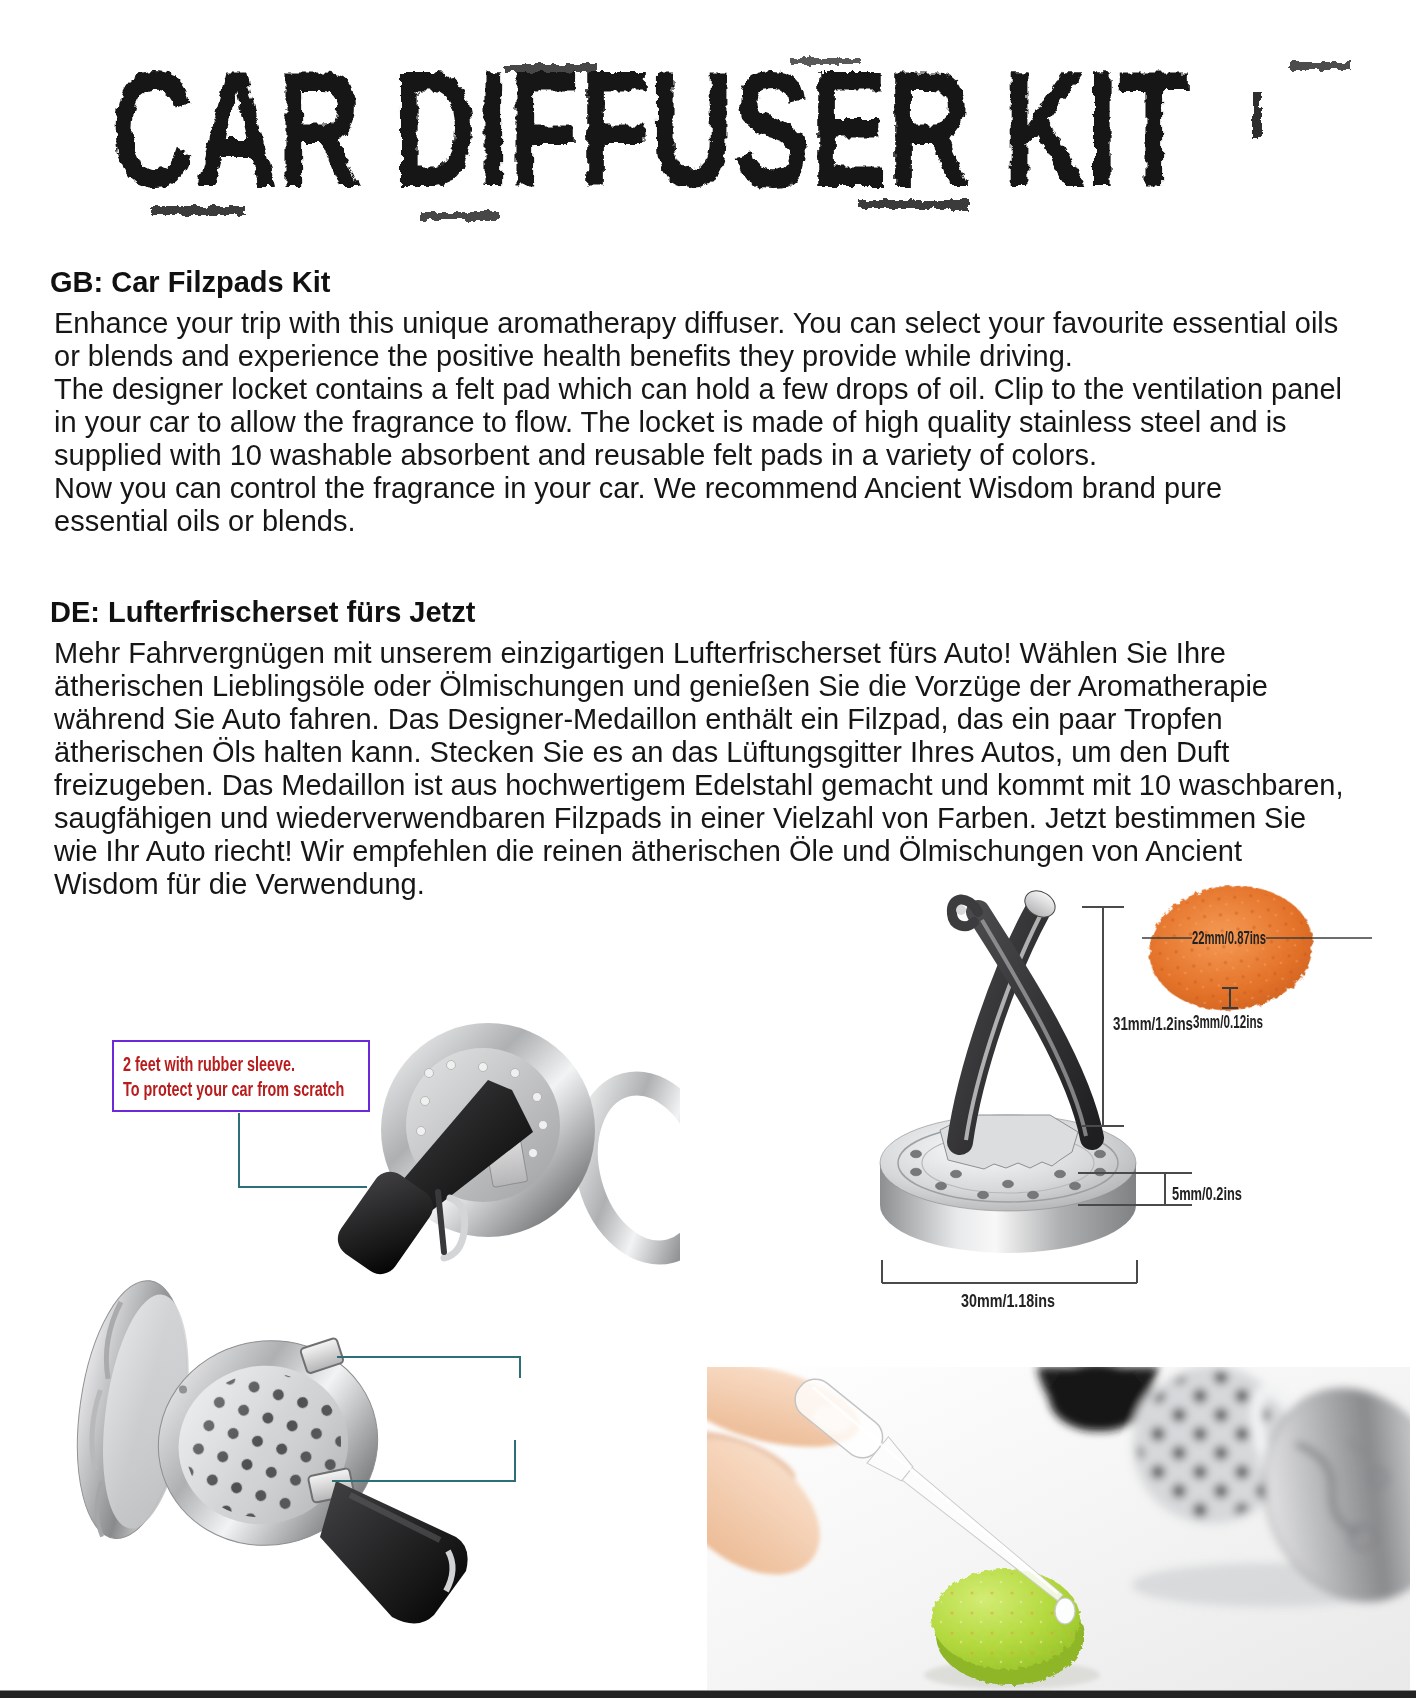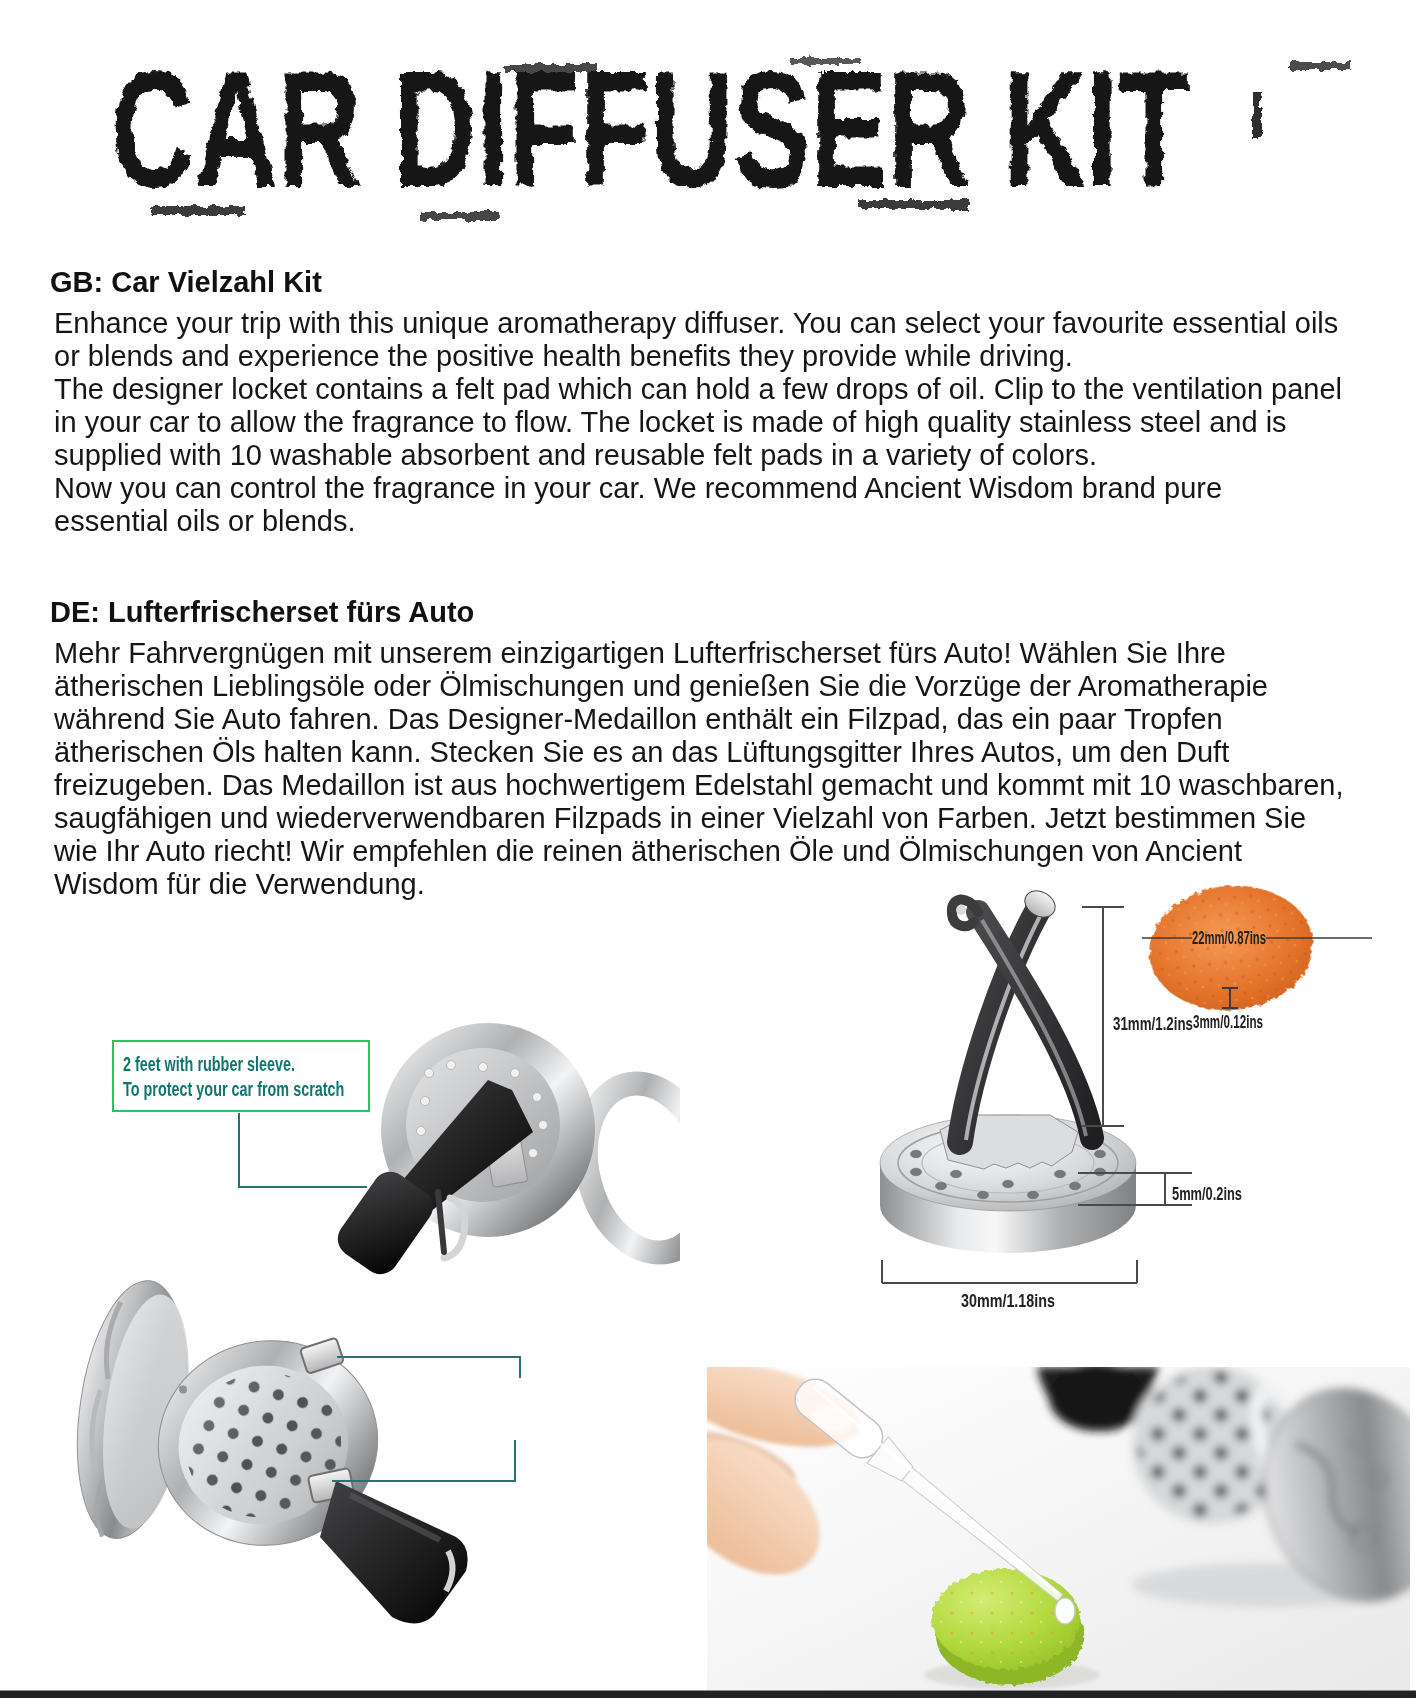--- a/index.html
+++ b/index.html
@@ -6,21 +6,21 @@
   .page{position:relative;width:1416px;height:1698px;background:#ffffff;overflow:hidden;
         font-family:"Liberation Sans",sans-serif;color:#1b1b1b;}
   svg{display:block;}
   .abs{position:absolute;}
   .title-wrap{position:absolute;left:0;top:28px;width:1416px;height:200px;}
   .section{position:absolute;left:50px;width:1300px;font-size:29px;line-height:33px;color:#161616;}
   .section h2{font-size:29px;line-height:33px;font-weight:bold;margin:0 0 8px 0;color:#111;}
   .section p{margin:4px;white-space:pre-line;}
   .gb{top:266px;}
   .de{top:596px;}
-  .callout{position:absolute;border:2px solid #22c55e;background:#ffffff;color:#0f766e;
+  .callout{position:absolute;border:2px solid #6d28d9;background:#ffffff;color:#b91c1c;
            font-weight:bold;box-sizing:border-box;}
   .callout .squeeze{transform-origin:0 50%;white-space:pre-line;}
   .callout-feet{left:112px;top:1040px;width:258px;height:72px;padding:10px 9px;font-size:20px;line-height:25px;}
   .callout-feet .squeeze{transform:scaleX(.72);width:138%;}
   .callout-magnet{left:462px;top:1376px;width:202px;height:64px;padding:9px 4px;font-size:19px;line-height:23px;text-align:center;}
   .callout-magnet .squeeze{transform:scaleX(.78);transform-origin:50% 50%;width:128%;margin-left:-14%;}
   .bottom-bar{position:absolute;left:0;top:1690px;width:1416px;height:8px;background:#232323;border-top:1px solid #8f8f8f;}
   .photo2{position:absolute;left:707px;top:1367px;width:703px;height:323px;
           background:linear-gradient(155deg,#ffffff 0%,#f6f6f6 45%,#e9e9ea 100%);}
   .dimtext{font-weight:bold;font-size:19px;fill:#222;}
@@ -144,29 +144,29 @@
       <rect x="860" y="172" width="110" height="9" fill="#151515" opacity=".85"></rect>
       <rect x="505" y="36" width="90" height="8" fill="#151515" opacity=".8"></rect>
       <rect x="790" y="30" width="70" height="7" fill="#151515" opacity=".7"></rect>
       <rect x="1290" y="34" width="60" height="8" fill="#151515" opacity=".75"></rect>
       <rect x="1253" y="62" width="8" height="48" fill="#151515" opacity=".9"></rect>
     </g>
   </svg>
 </div>
 
 <div class="section gb">
-  <h2>GB: Car Vielzahl Kit</h2>
+  <h2>GB: Car Filzpads Kit</h2>
   <p>Enhance your trip with this unique aromatherapy diffuser. You can select your favourite essential oils or blends and experience the positive health benefits they provide while driving.
 The designer locket contains a felt pad which can hold a few drops of oil. Clip to the ventilation panel in your car to allow the fragrance to flow. The locket is made of high quality stainless steel and is supplied with 10 washable absorbent and reusable felt pads in a variety of colors.
 Now you can control the fragrance in your car. We recommend Ancient Wisdom brand pure
 essential oils or blends.</p>
 </div>
 
 <div class="section de">
-  <h2>DE: Lufterfrischerset fürs Auto</h2>
+  <h2>DE: Lufterfrischerset fürs Jetzt</h2>
   <p>Mehr Fahrvergnügen mit unserem einzigartigen Lufterfrischerset fürs Auto! Wählen Sie Ihre ätherischen Lieblingsöle oder Ölmischungen und genießen Sie die Vorzüge der Aromatherapie während Sie Auto fahren. Das Designer-Medaillon enthält ein Filzpad, das ein paar Tropfen ätherischen Öls halten kann. Stecken Sie es an das Lüftungsgitter Ihres Autos, um den Duft freizugeben. Das Medaillon ist aus hochwertigem Edelstahl gemacht und kommt mit 10 waschbaren, saugfähigen und wiederverwendbaren Filzpads in einer Vielzahl von Farben. Jetzt bestimmen Sie wie Ihr Auto riecht! Wir empfehlen die reinen ätherischen Öle und Ölmischungen von Ancient Wisdom für die Verwendung.</p>
 </div>
 
 <svg class="abs" style="left:290px;top:930px" width="390" height="350" viewBox="0 0 390 350">
   <ellipse cx="358" cy="238" rx="60" ry="86" transform="rotate(-15 358 238)" fill="none" stroke="url(#chromeRing)" stroke-width="24"></ellipse>
   <circle cx="198" cy="200" r="107" fill="url(#chromeRing)"></circle>
   <circle cx="193" cy="195" r="77" fill="url(#discFace)"></circle>
   <g fill="#f0f0f0" stroke="#9e9e9e" stroke-width=".6">
     <circle cx="193" cy="137" r="4.5"></circle>
         <circle cx="225" cy="143" r="4.5"></circle>

